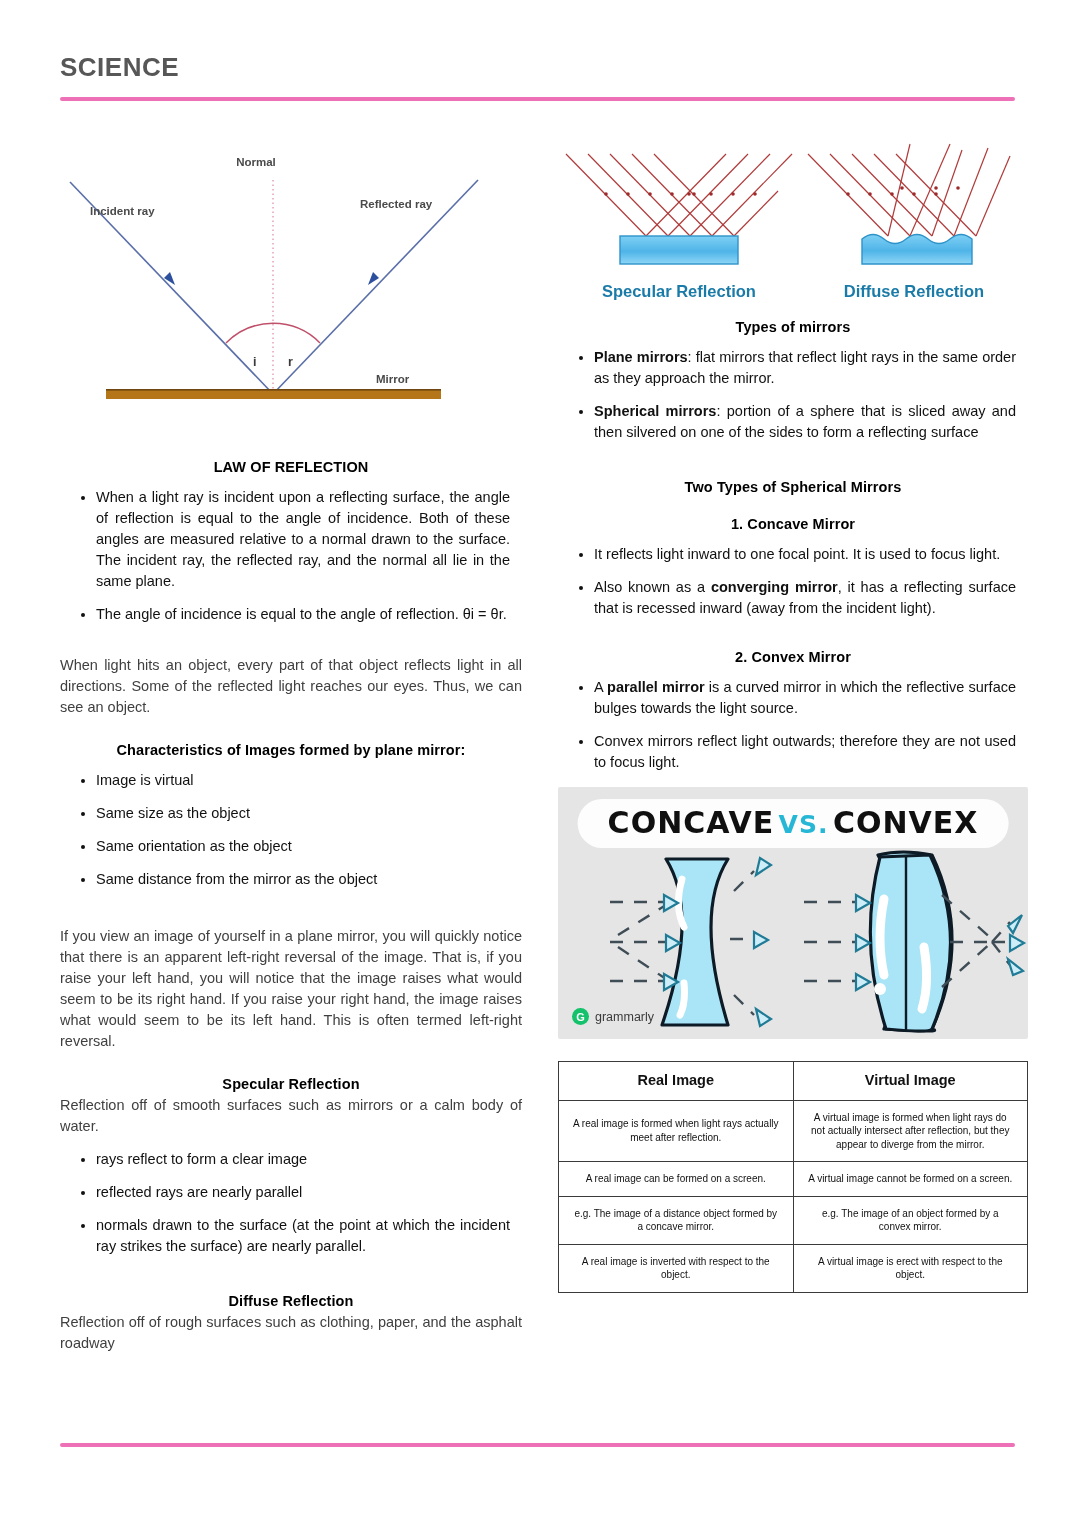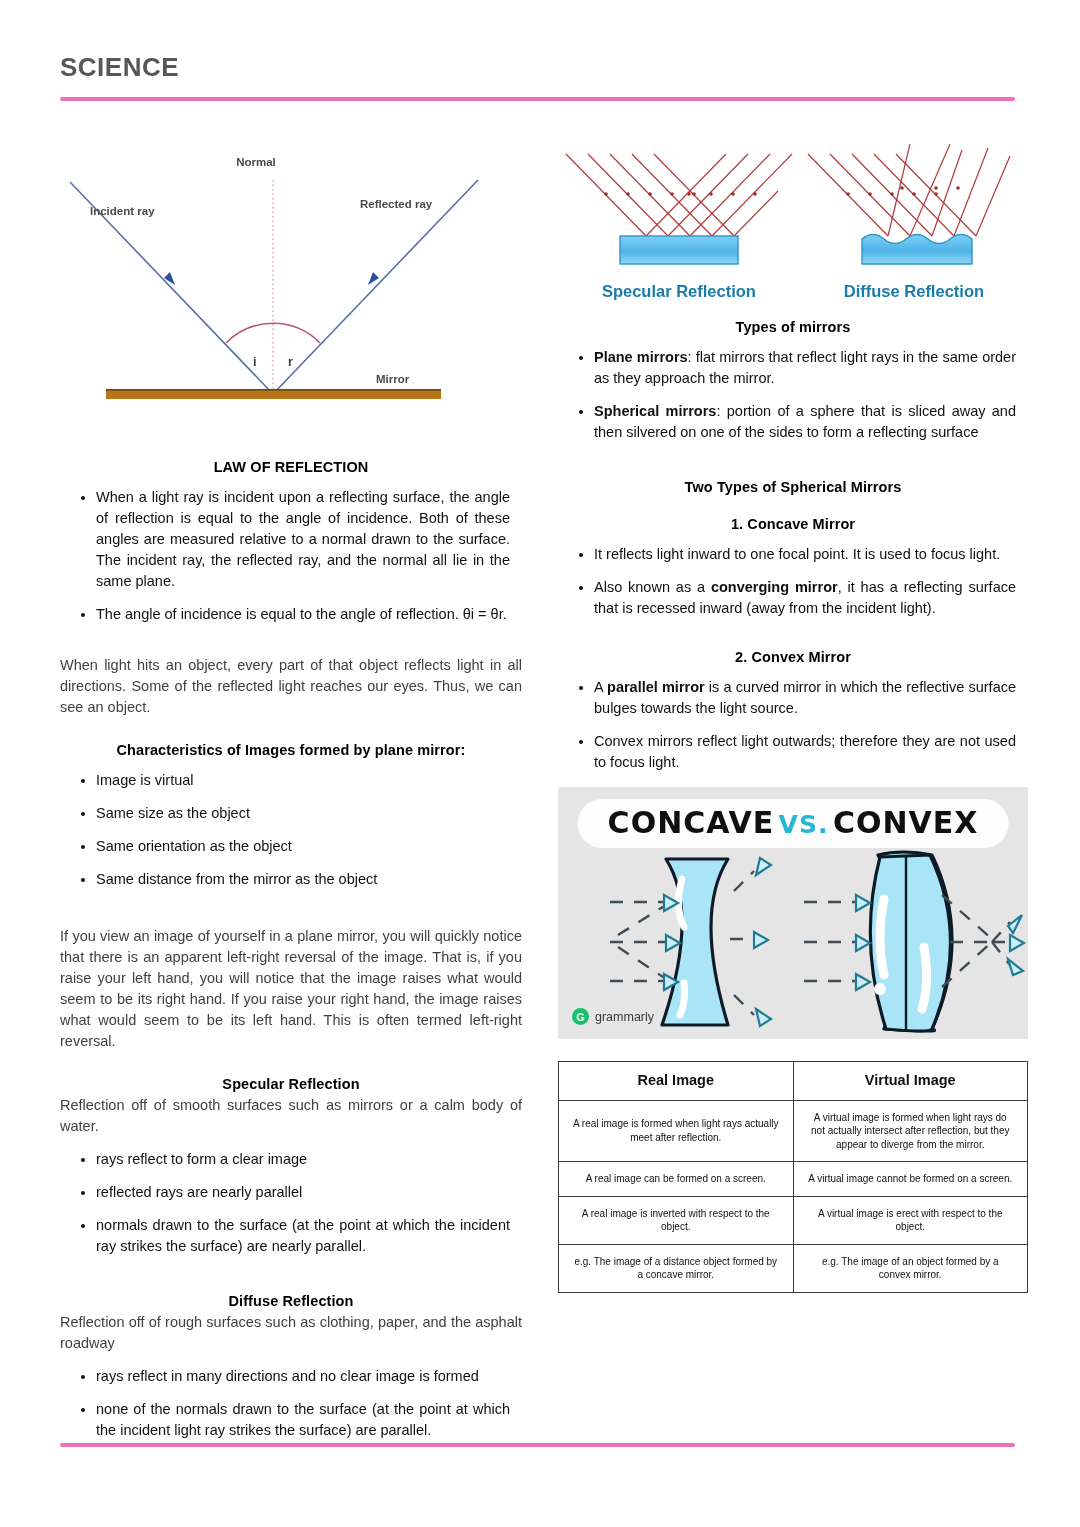--- a/index.html
+++ b/index.html
@@ -171,24 +171,20 @@
     <p class="body">Reflection off of smooth surfaces such as mirrors or a calm body of water.</p>
     <ul class="bul">
       <li>rays reflect to form a clear image</li>
       <li>reflected rays are nearly parallel</li>
       <li>normals drawn to the surface (at the point at which the incident ray strikes the surface) are nearly parallel.</li>
     </ul>
 
     <div class="gap-l"></div>
     <h3 class="sec">Diffuse Reflection</h3>
     <p class="body">Reflection off of rough surfaces such as clothing, paper, and the asphalt roadway</p>
-    <ul class="bul">
-      <li>rays reflect in many directions and no clear image is formed</li>
-      <li>none of the normals drawn to the surface (at the point at which the incident light ray strikes the surface) are parallel.</li>
-    </ul>
   </div>
 
   <div class="col-right">
 
     <div class="fig-spec-diff">
       <svg width="470" height="150" viewBox="0 0 470 150">
         <defs>
           <linearGradient id="slabg" x1="0" y1="0" x2="0" y2="1">
             <stop offset="0%" stop-color="#7fd0f4"></stop>
             <stop offset="55%" stop-color="#4fb4e8"></stop>
@@ -353,25 +349,25 @@
       <tbody>
         <tr>
           <td>A real image is formed when light rays actually meet after reflection.</td>
           <td>A virtual image is formed when light rays do not actually intersect after reflection, but they appear to diverge from the mirror.</td>
         </tr>
         <tr>
           <td>A real image can be formed on a screen.</td>
           <td>A virtual image cannot be formed on a screen.</td>
         </tr>
         <tr>
+          <td>e.g. The image of a distance object formed by a concave mirror.</td>
+          <td>e.g. The image of an object formed by a convex mirror.</td>
+        </tr>
+        <tr>
           <td>A real image is inverted with respect to the object.</td>
           <td>A virtual image is erect with respect to the object.</td>
-        </tr>
-        <tr>
-          <td>e.g. The image of a distance object formed by a concave mirror.</td>
-          <td>e.g. The image of an object formed by a convex mirror.</td>
         </tr>
       </tbody>
     </table>
   </div>
 
   <div class="rule-bottom"></div>
 </div>
 
 </body></html>

